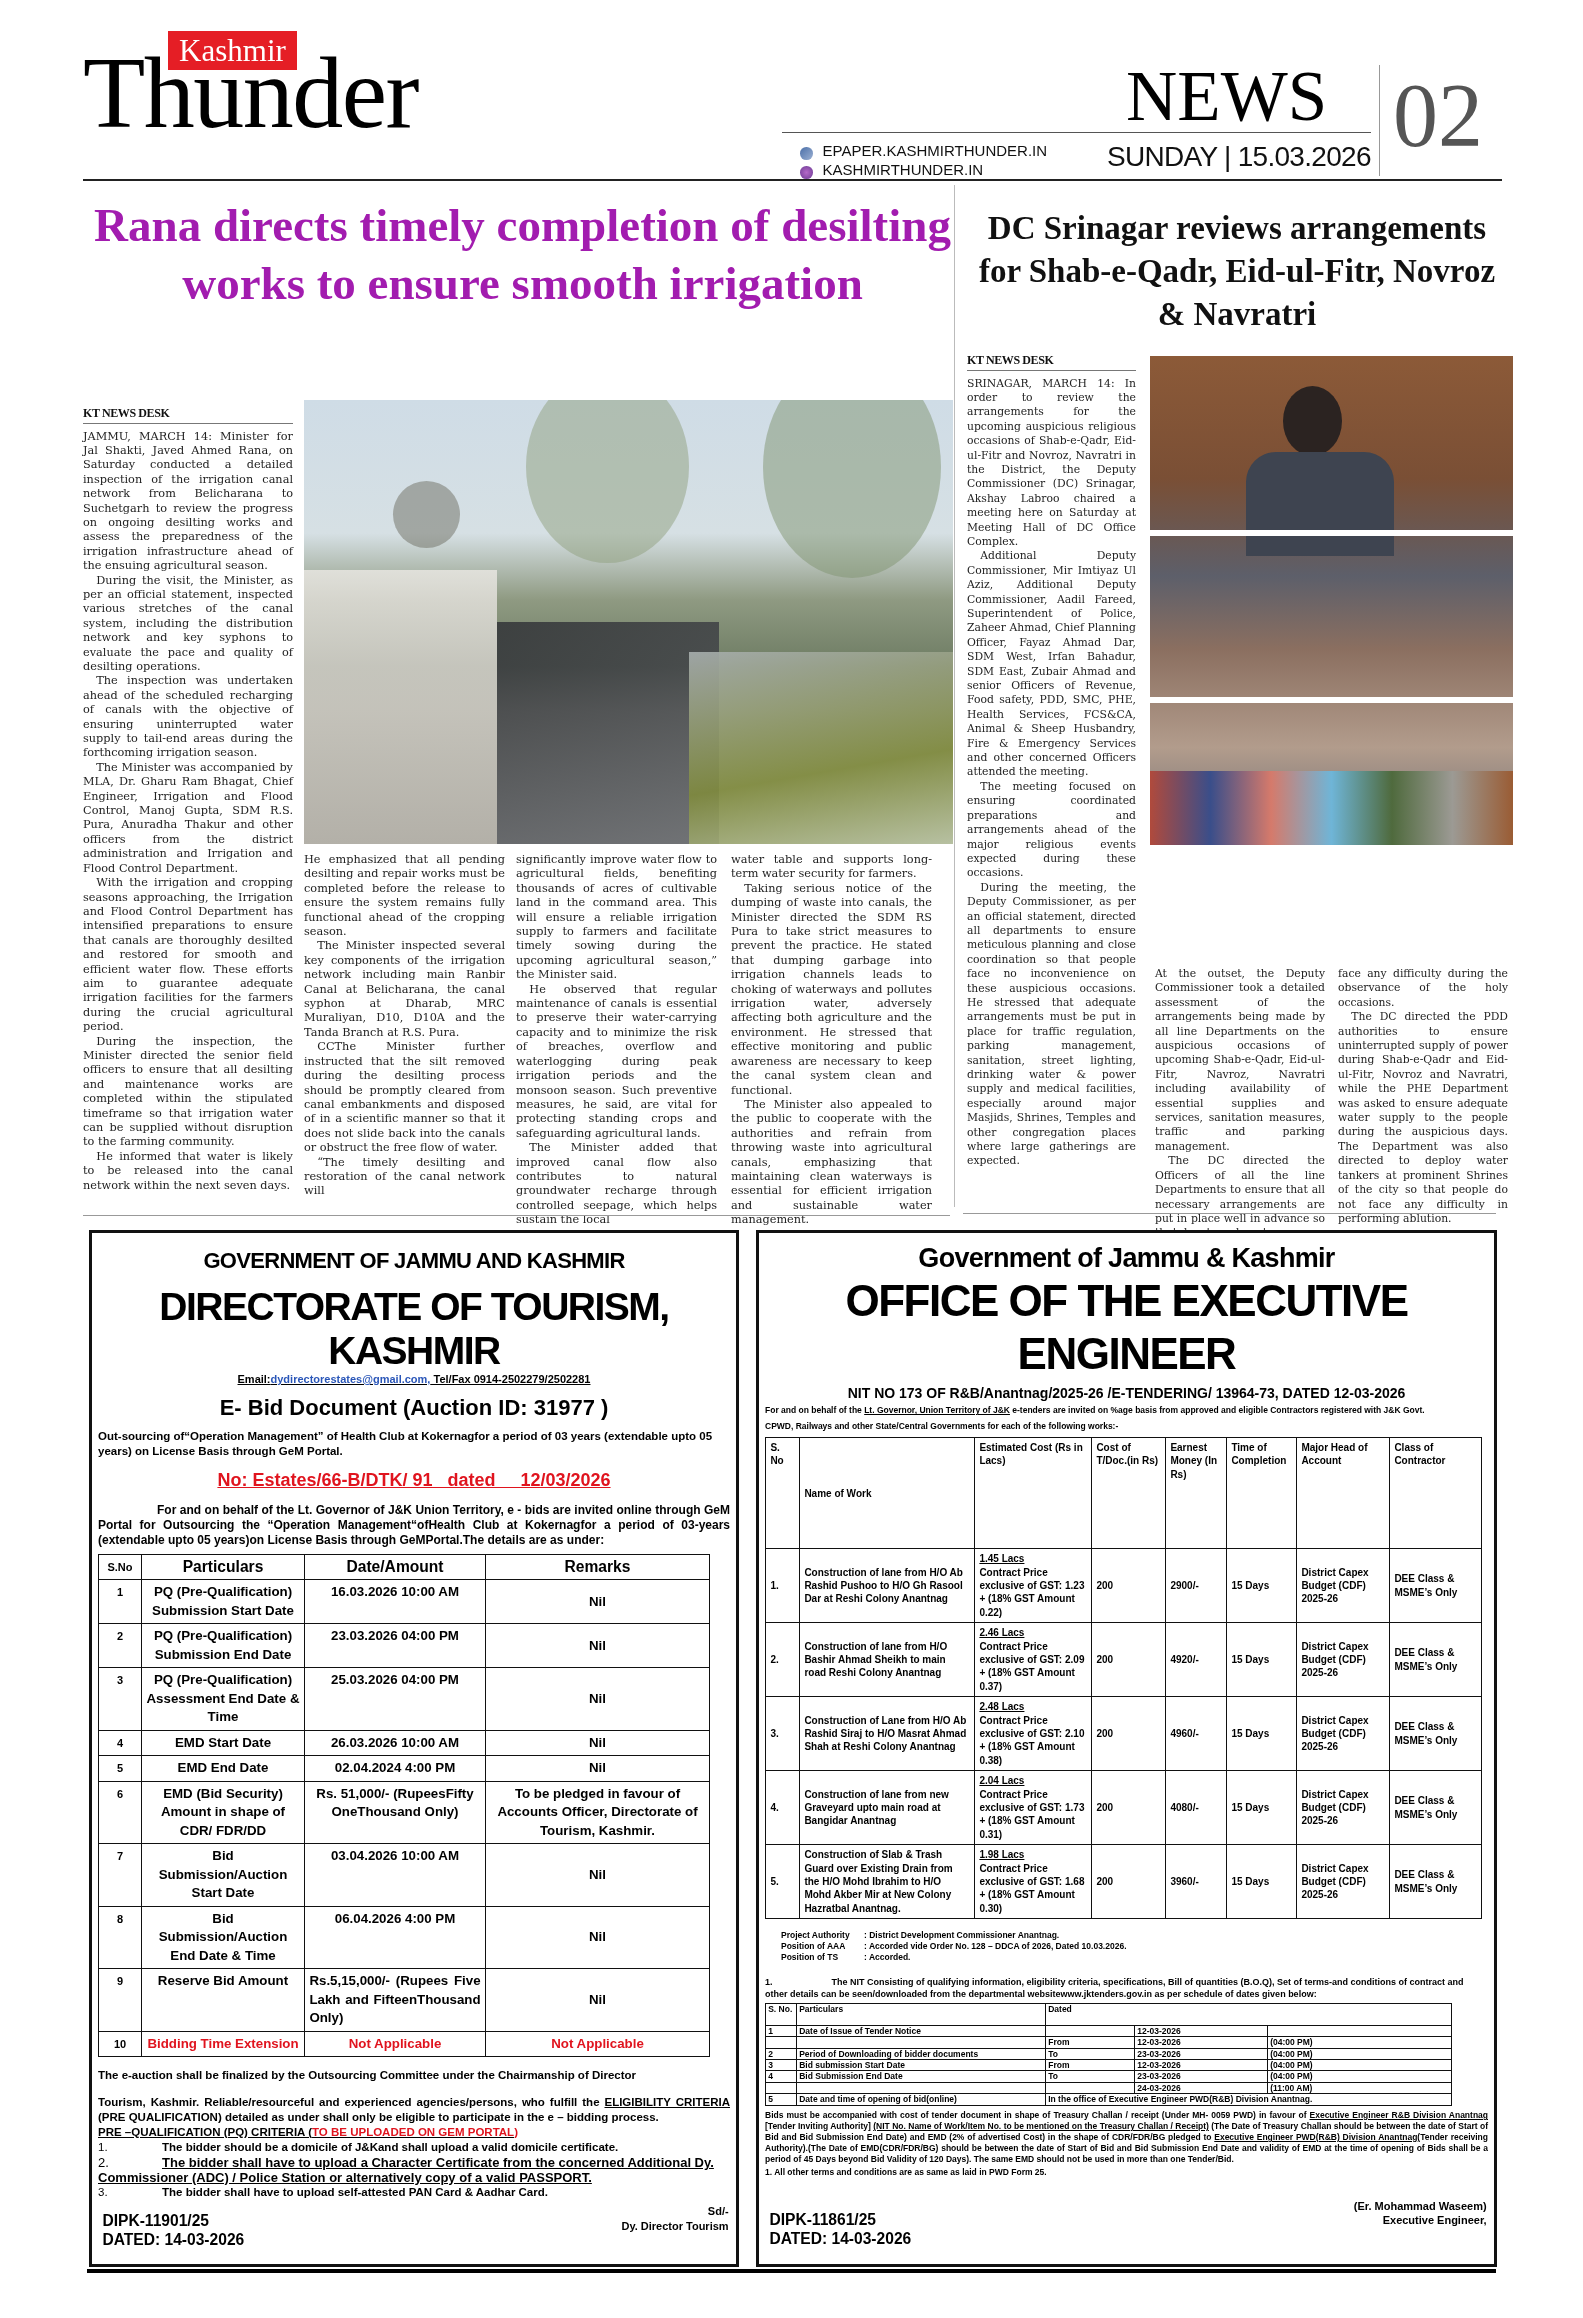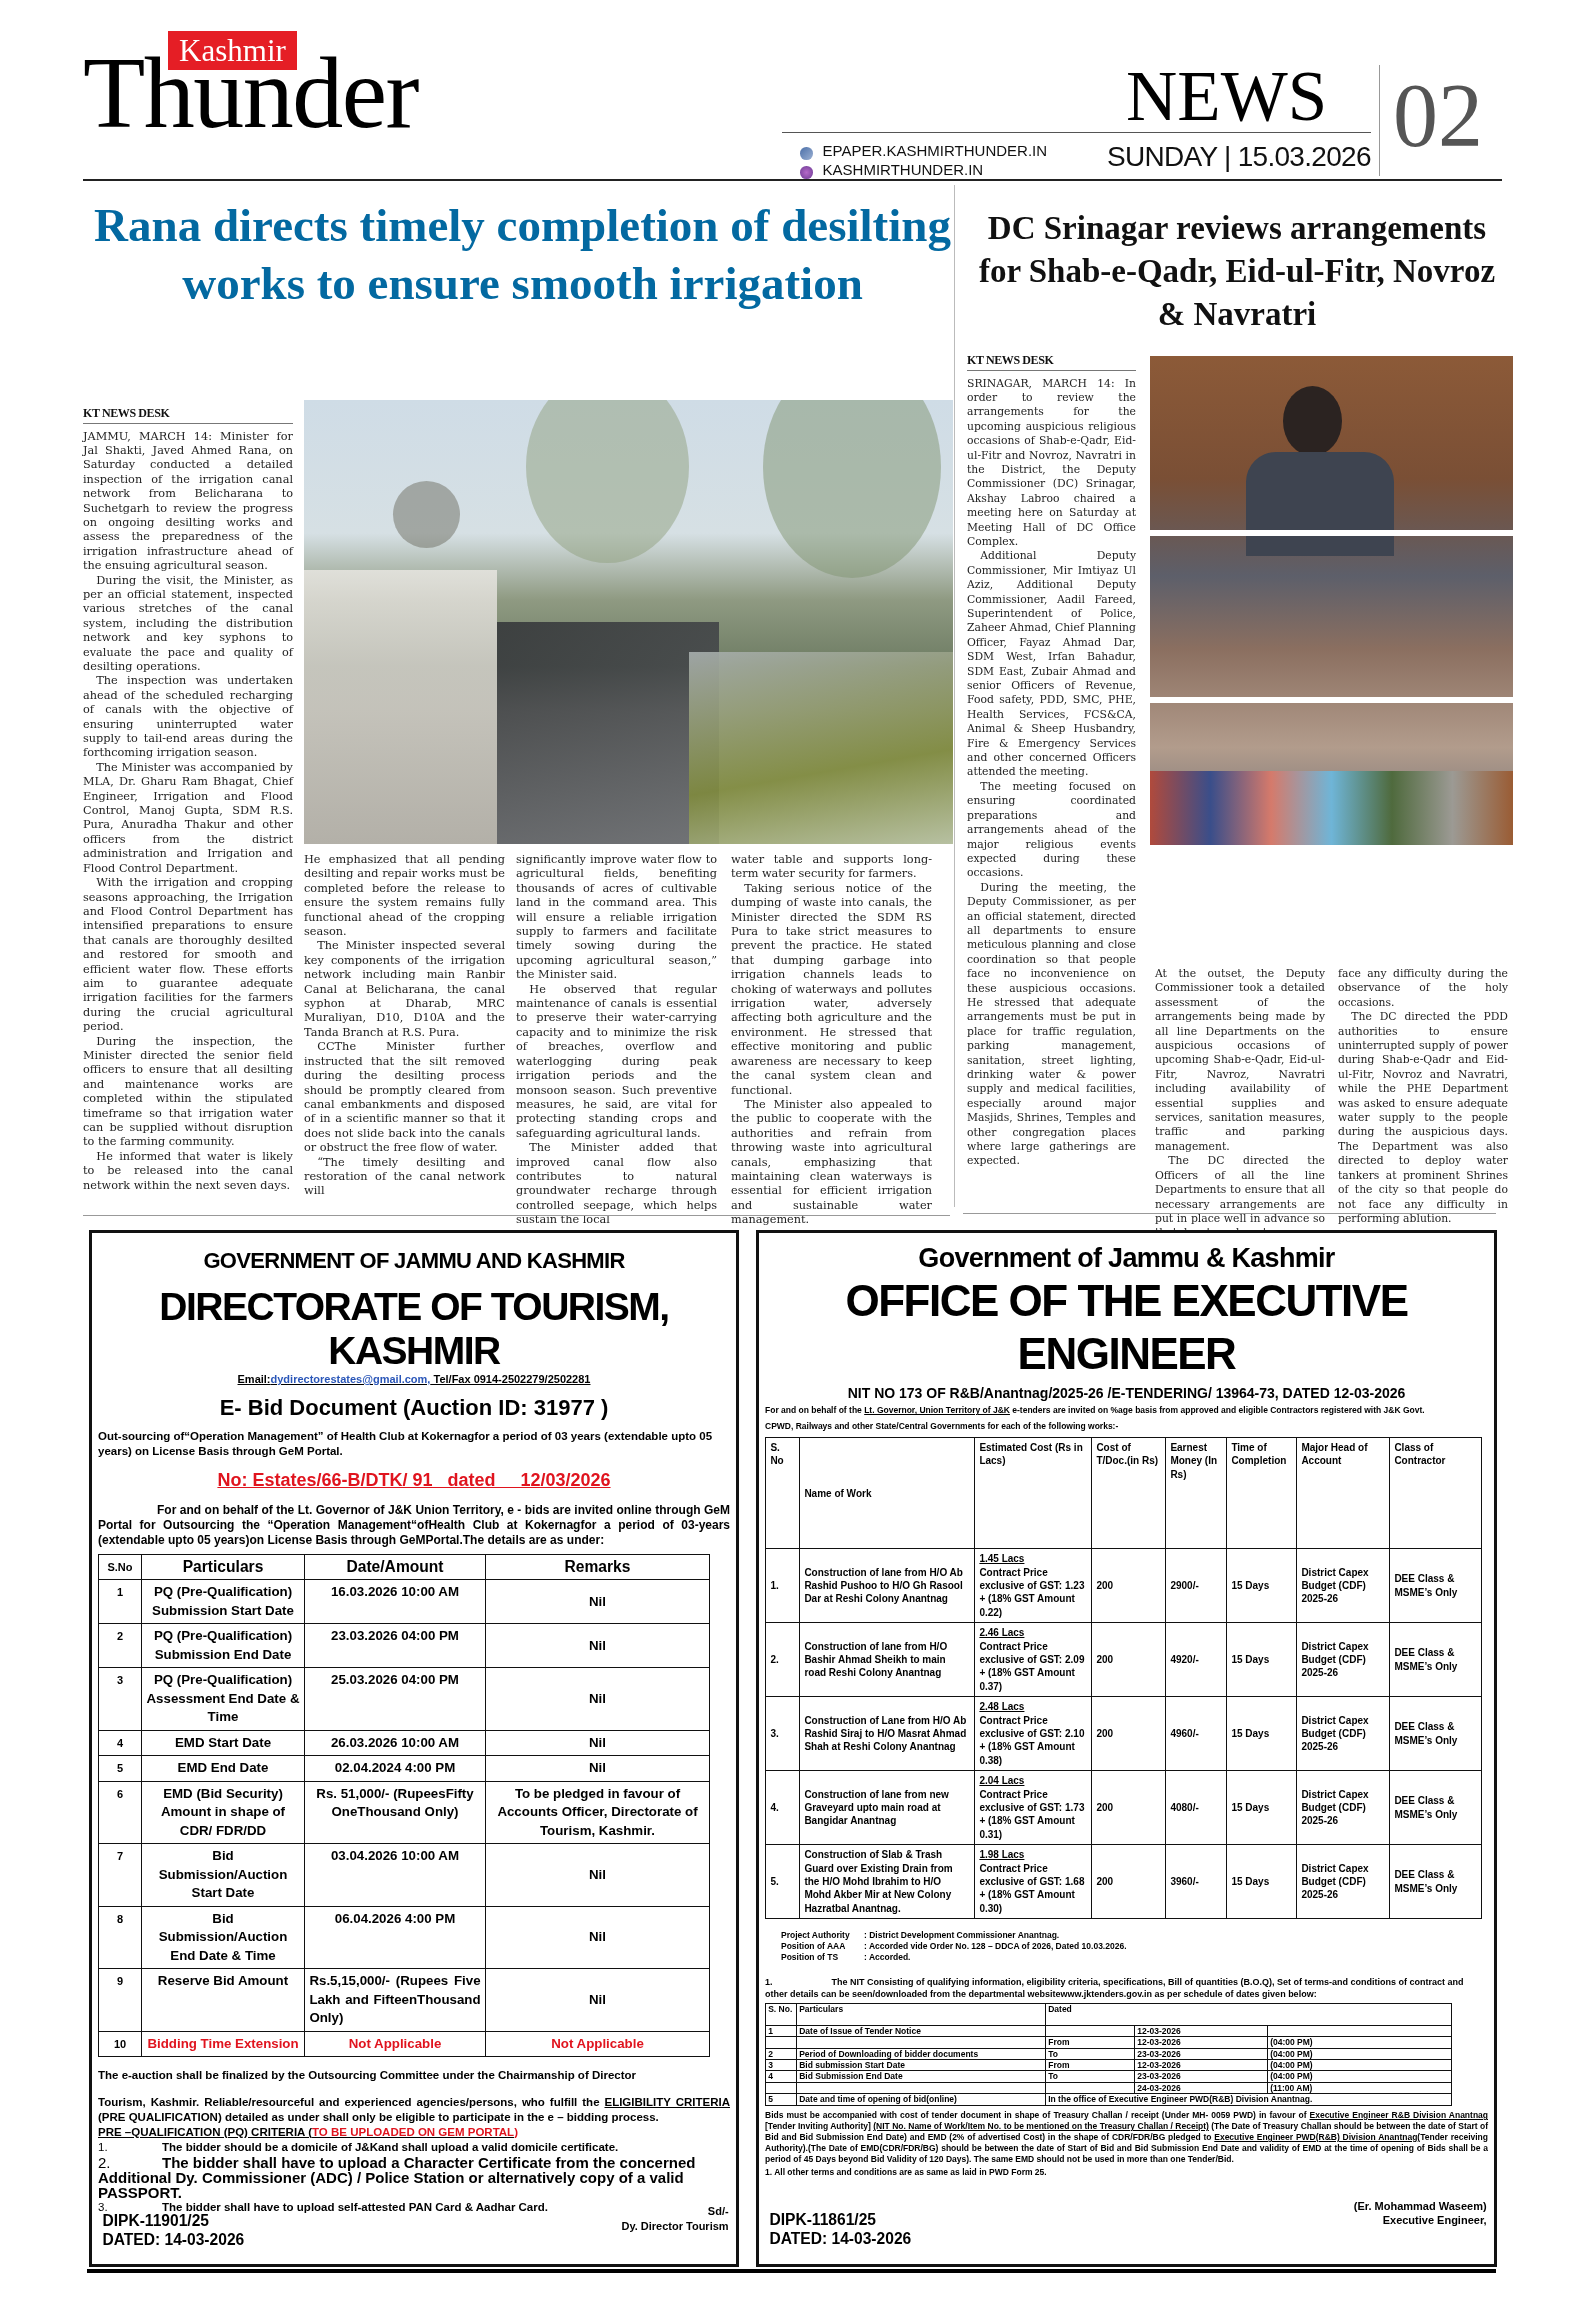--- a/index.html
+++ b/index.html
@@ -13,21 +13,21 @@
 .mast-vline{left:1379px;top:65px;width:0.7px;height:111px;background:#999}
 .mast-hline{left:782px;top:132px;width:589px;height:0.7px;background:#555}
 .links{left:800px;top:141px;font-family:"Liberation Sans",sans-serif;font-size:15px;line-height:19px;color:#111}
 .links div{display:flex;align-items:flex-end;gap:10px}
 .ico{display:inline-block;width:12.6px;height:12.6px;border-radius:50%}
 .ico-epaper{background:linear-gradient(135deg,#4b6fa8,#9bb0d3)}
 .ico-globe{background:radial-gradient(circle,#b569c9,#6b3a93)}
 .dateline{left:1107px;top:138px;font-family:"Liberation Sans",sans-serif;font-size:28px;line-height:37px;font-weight:normal;letter-spacing:-0.7px}
 .top-rule{left:83px;top:179px;width:1419px;height:1.5px;background:#222}
 
-.h1{left:89px;top:196px;width:867px;text-align:center;font-family:"Liberation Serif",serif;font-weight:bold;font-size:47px;line-height:58px;color:#0369a1}
+.h1{left:89px;top:196px;width:867px;text-align:center;font-family:"Liberation Serif",serif;font-weight:bold;font-size:47px;line-height:58px;color:#a21caf}
 .h2{left:963px;top:207px;width:548px;text-align:center;font-family:"Liberation Serif",serif;font-weight:bold;font-size:33px;line-height:43px}
 .col-rule{left:954px;top:185px;width:0.7px;height:1022px;background:#bbb}
 .desk{font-family:"Liberation Serif",serif;font-weight:bold;font-size:12px;line-height:15px;border-bottom:0.7px solid #777;padding-bottom:1.5px;letter-spacing:-0.4px}
 .body{font-family:"DejaVu Serif",serif;font-size:11.3px;line-height:14.4px;text-align:justify;hyphens:auto;color:#222}
 .body p{text-indent:13.3px}
 .body p.first{text-indent:0}
 .photo1{left:304px;top:400px;width:649px;height:444px;background:linear-gradient(180deg,#cfdce6 0%,#d6e0e4 30%,#8f9a82 45%,#6e7c63 60%,#9a9f8a 70%,#c4c7b9 100%);overflow:hidden}
 .photo2{left:1150px;top:356px;width:363px;height:489px;background:linear-gradient(180deg,#8c5a38 0%,#7a4f35 25%,#5d5f6a 45%,#8b6f60 60%,#b29c8c 80%,#6d6b72 100%);overflow:hidden}
 .phshape{position:absolute;border-radius:50%}
 
@@ -213,21 +213,21 @@
           <td class="red">Not Applicable</td>
           <td class="red">Not Applicable</td>
         </tr>
       </tbody>
   </table>
   <div style="margin:10.4px 6px 0;font-size:11.5px;font-weight:bold;line-height:15px">The e-auction shall be finalized by the Outsourcing Committee under the Chairmanship of Director</div>
   <div style="margin:12px 6px 0;font-size:11.5px;font-weight:bold;line-height:15px;text-align:justify"><span>Tourism, Kashmir. Reliable/resourceful and experienced agencies/persons, who fulfill the </span><span class="u">ELIGIBILITY CRITERIA </span><span>(PRE QUALIFICATION) detailed as under shall only be eligible to participate in the e – bidding process.</span></div>
   <div class="u" style="margin:0 6px;font-size:11.5px;font-weight:bold;line-height:15px"><span>PRE –QUALIFICATION (PQ) CRITERIA (</span><span class="red">TO BE UPLOADED ON GEM PORTAL)</span></div>
   <div id="tourism-criteria" style="margin:0 6px">
       <div style="font-size: 11.5px; font-weight: bold; line-height: 15px;"><span style="display: inline-block; width: 64px; font-weight: normal;">1.</span><span>The bidder should be a domicile of J&amp;Kand shall upload a valid domicile certificate.</span></div>
-      <div style="font-size: 15px; font-weight: bold; line-height: 15px;"><span style="display: inline-block; width: 64px; font-weight: normal;">2.</span><span>The bidder shall have to upload a Character Certificate from the concerned Additional Dy. Commissioner (ADC) / Police Station or alternatively copy of a valid PASSPORT.</span></div>
+      <div style="font-size: 13px; font-weight: bold; line-height: 15px; text-decoration: underline;"><span style="display: inline-block; width: 64px; font-weight: normal;">2.</span><span>The bidder shall have to upload a Character Certificate from the concerned Additional Dy. Commissioner (ADC) / Police Station or alternatively copy of a valid PASSPORT.</span></div>
       <div style="font-size: 11.5px; font-weight: bold; line-height: 15px;"><span style="display: inline-block; width: 64px; font-weight: normal;">3.</span><span>The bidder shall have to upload self-attested PAN Card &amp; Aadhar Card.</span></div>
     </div>
   <div class="abs" style="left:10.4px;bottom:15px;font-size:15.6px;font-weight:bold;line-height:19px">
       <div>DIPK-11901/25</div>
       <div>DATED: 14-03-2026</div>
     </div>
   <div class="abs" style="right:7.4px;bottom:30px;font-size:11px;font-weight:bold;line-height:15px;text-align:right">
       <div>Sd/-</div>
       <div>Dy. Director Tourism</div>
     </div>

